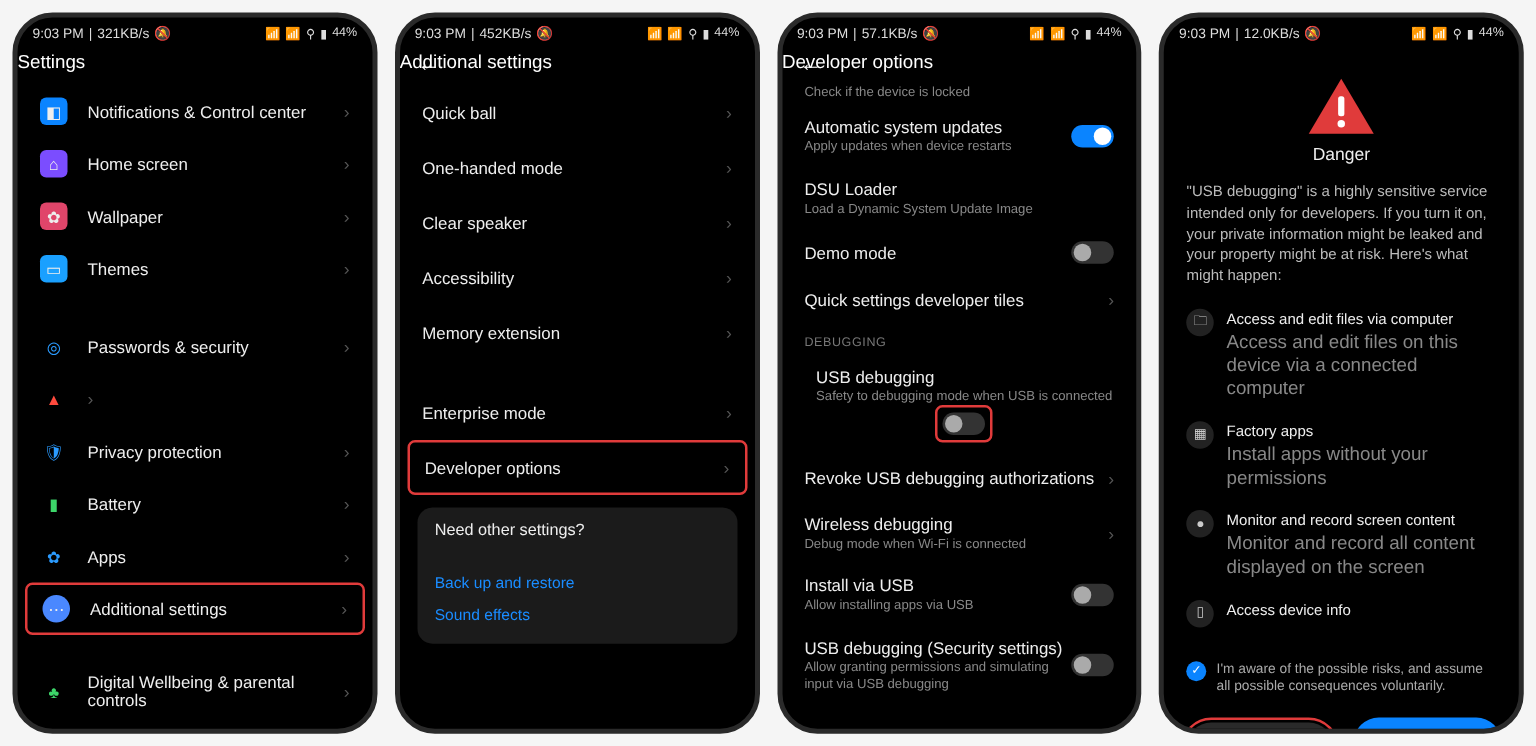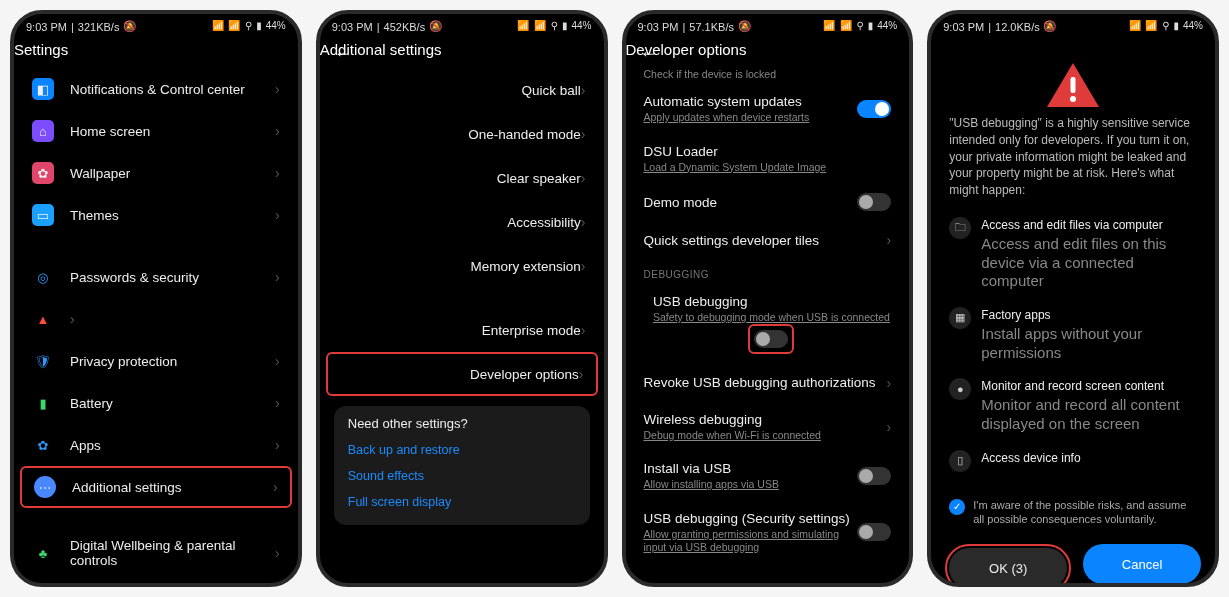--- a/index.html
+++ b/index.html
@@ -28,21 +28,21 @@
     right: -6px;
     top: 110px;
     width: 3px;
     height: 50px;
     background: #222;
     border-radius: 2px;
   }
   .statusbar {
     display: flex;
     justify-content: space-between;
-    align-items: flex-start;
+    align-items: center;
     padding: 6px 12px 2px 12px;
     font-size: 11px;
     color: #ddd;
     gap: 48px;
   }
   .sb-left { display: flex; align-items: center; gap: 4px; }
   .sb-right { display: flex; align-items: center; gap: 4px; font-size: 10px; }
   .title-row {
     display: flex;
     align-items: center;
@@ -59,33 +59,33 @@
     font-size: 18px;
   }
   .list { overflow-y: hidden; }
   .row {
     display: flex;
     align-items: center;
     padding: 10px 18px;
     min-height: 38px;
     position: relative;
   }
-  .row.big { min-height: 44px; text-align: right; }
+  .row.big { min-height: 44px; }
   .row .icon {
     width: 22px;
     height: 22px;
     border-radius: 5px;
     margin-right: 16px;
     display: flex;
     align-items: center;
     justify-content: center;
     font-size: 13px;
   }
   .row .label { flex: 1; font-size: 13.5px; color: #eee; }
-  .row .sub { font-size: 10.5px; color: #888; margin-top: 2px; line-height: 1.2; text-decoration: underline; }
+  .row .sub { font-size: 10.5px; color: #888; margin-top: 2px; line-height: 1.2; }
   .row.twoline .txt { flex: 1; }
   .chevron { color: #555; font-size: 14px; }
   .divider { height: 20px; }
   .section-hdr { font-size: 10px; color: #777; padding: 10px 18px 4px 18px; letter-spacing: 0.5px; }
   .toggle {
     width: 34px; height: 18px; border-radius: 9px;
     background: #333; position: relative;
   }
   .toggle::after {
     content: ""; position: absolute; width: 14px; height: 14px;
@@ -98,21 +98,21 @@
     border-radius: 6px;
     margin: 0 6px;
     padding: 8px 12px;
   }
   .card {
     background: #1b1b1b;
     border-radius: 12px;
     margin: 10px 14px;
     padding: 10px 14px;
   }
-  .card-hdr { font-size: 13px; color: #eee; margin-bottom: 6px; }
+  .card-hdr { font-size: 13px; color: #eee; margin-bottom: 22px; }
   .card-link { font-size: 12.5px; color: #1a8cff; padding: 6px 0; }
   
   .dialog-body {
     padding: 0 18px;
     font-size: 12px;
     color: #bbb;
     line-height: 1.4;
   }
   .warn-icon {
     width: 56px; height: 48px; margin: 26px auto 6px auto;
@@ -277,21 +277,20 @@
       <div class="chevron">›</div>
     </div>
     <div class="row big highlight-red">
       <div class="label">Developer options</div>
       <div class="chevron">›</div>
     </div>
     <div class="card">
       <div class="card-hdr">Need other settings?</div>
       <div class="card-link">Back up and restore</div>
       <div class="card-link">Sound effects</div>
-      <div class="card-link">Full screen display</div>
     </div>
   </div>
 </div>
 
 <div class="phone">
   <div class="statusbar">
     <div class="sb-left">
       <span>9:03 PM</span>
         <span>|</span>
       <span>57.1KB/s</span>
@@ -384,20 +383,21 @@
       <span>⚲</span>
         <span>▮</span>
       <span>44%</span>
     </div>
   </div>
   <svg class="warn-icon" viewBox="0 0 56 48">
     <polygon points="28,2 54,46 2,46" fill="#e03b3b"></polygon>
     <rect x="25.5" y="16" width="5" height="16" rx="2" fill="#fff"></rect>
     <circle cx="28" cy="38" r="3" fill="#fff"></circle>
   </svg>
+  <div class="warn-title">Danger</div>
   <div class="dialog-body">"USB debugging" is a highly sensitive service intended only for developers. If you turn it on, your private information might be leaked and your property might be at risk. Here's what might happen:</div>
   <div style="height:10px"></div>
   <div class="dialog-body" style="padding-top:0">
     <div class="bullet">
       <div class="bicon">🗀</div>
       <div class="bt">
         <div class="bh">Access and edit files via computer</div>
         <div class="bs">Access and edit files on this device via a connected computer</div>
       </div>
     </div>

